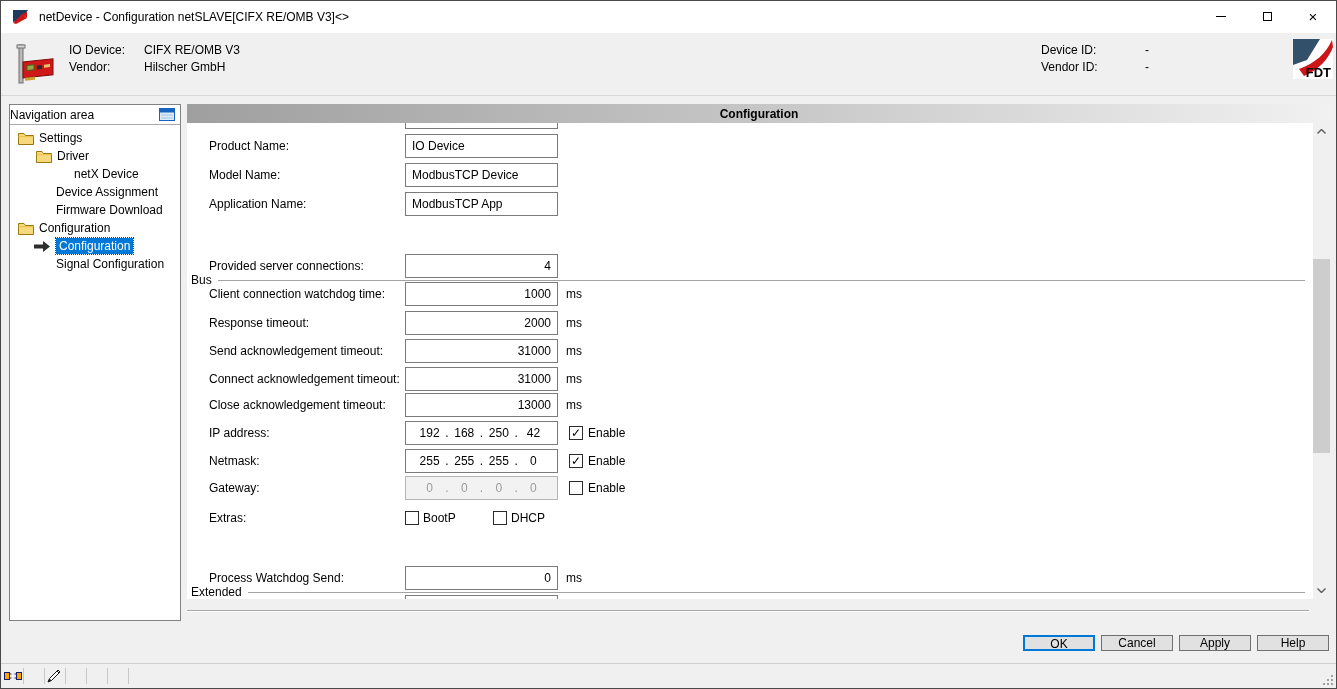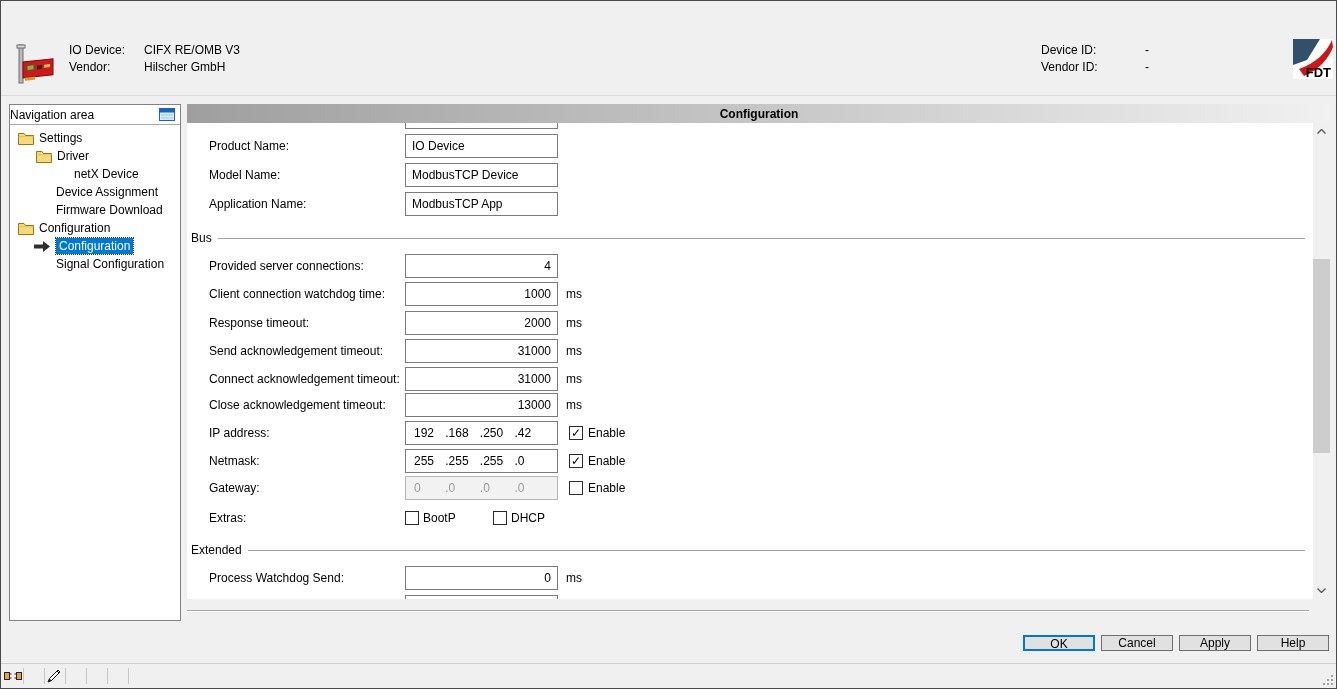--- a/index.html
+++ b/index.html
@@ -40,27 +40,27 @@
   .form { position:absolute; left:186px; top:122px; width:1126px; height:476px; background:#fff; overflow:hidden; }
   .frow { position:absolute; left:0; width:100%; height:24px; }
   .flabel { position:absolute; left:22px; line-height:24px; }
   .fbox { position:absolute; left:218px; top:0; width:153px; height:24px; border:1px solid #7b7b7b; background:#fff;
           font-family:"Liberation Sans", sans-serif; font-size:12px; color:#000; }
   input.fbox { padding:0 6px; outline:none; }
   input.fbox.num { text-align:right; }
   .unit { position:absolute; left:379px; line-height:24px; }
   .ipbox { position:absolute; left:218px; top:0; width:153px; height:24px; border:1px solid #7b7b7b; background:#fff;
            display:flex; align-items:center; padding:0 8px; }
-  .ipbox .oct { flex:1; }
+  .ipbox .oct { flex:1; text-align:center; }
   .ipbox .dot { flex:0 0 auto; }
   .ipbox.disabled { background:#f2f2f2; color:#9b9b9b; border-color:#b5b5b5; }
   .cb { position:absolute; width:14px; height:14px; border:1px solid #2b2b2b; background:#fff; top:5px;
         display:flex; align-items:center; justify-content:center; font-size:12px; line-height:12px; }
   .cblabel { position:absolute; line-height:24px; }
-  .group { position:absolute; left:4px; width:1114px; height:14px; display:flex; align-items:center; }
+  .group { position:absolute; left:4px; width:1114px; height:14px; display:flex; align-items:center;margin-top:42px; }
   .group .gtitle { flex:0 0 auto; padding-right:6px; }
   .group .gline { flex:1 1 auto; border-top:1px solid #a3a3a3; height:0; }
   .partialbox { position:absolute; left:218px; width:153px; height:22px; border:1px solid #7b7b7b; background:#fff; }
   
   .vscroll { position:absolute; left:1312px; top:122px; width:17px; height:476px; background:#f0f0f0; }
   .sb-btn { position:absolute; left:0; width:17px; height:17px; display:flex; align-items:center; justify-content:center; }
   .sb-up { top:0; } .sb-down { bottom:0; }
   .sb-thumb { position:absolute; left:0; top:136px; width:17px; height:194px; background:#cdcdcd; }
   
   .btn-sep { position:absolute; left:186px; top:609px; width:1122px; height:2px; border-top:1px solid #a7a7a7; border-bottom:1px solid #ffffff; }
@@ -70,20 +70,39 @@
   
   .statusbar { position:absolute; left:0; top:662px; width:1335px; height:25px; background:#f0f0f0; border-top:1px solid #cfcfcf; }
   .scell-sep { position:absolute; top:4px; height:16px; width:1px; background:#c8c8c8; }
   .grip { position:absolute; right:2px; bottom:2px; }
 </style>
 </head>
 <body>
 
 <div class="window">
 
+  <div class="titlebar">
+    <svg class="app-icon" viewBox="0 0 20 20">
+      <polygon points="2,3 17,3 10,13 2,15" fill="#1d3a5f"></polygon>
+      <polygon points="2,16 11,7 16,11 5,17" fill="#cc1719"></polygon>
+      <polygon points="11,7 16,5 16,11" fill="#cc1719"></polygon>
+    </svg>
+    <span class="title-text">netDevice - Configuration netSLAVE[CIFX RE/OMB V3]&lt;&gt;</span>
+    <div class="winbtns">
+      <div class="winbtn">
+          <div class="min-glyph"></div>
+        </div>
+      <div class="winbtn">
+          <div class="max-glyph"></div>
+        </div>
+      <div class="winbtn">
+          <span class="close-glyph">×</span>
+        </div>
+    </div>
+  </div>
 
   <div class="header">
     <svg class="device-icon" width="42" height="46" viewBox="0 0 42 46">
       <rect x="6" y="4" width="4" height="38" fill="#b9b9b9" stroke="#6e6e6e" stroke-width="1"></rect>
       <rect x="4" y="4" width="8" height="3" fill="#d9d9d9" stroke="#6e6e6e" stroke-width="1"></rect>
       <g transform="skewY(-6)">
         <rect x="10" y="22" width="30" height="16" fill="#d01818" stroke="#7c0d0d" stroke-width="1"></rect>
         <rect x="14" y="26" width="7" height="5" fill="#8fae44" stroke="#4c5f1d" stroke-width="1"></rect>
         <rect x="24" y="27" width="5" height="4" fill="#2b2b2b"></rect>
         <rect x="31" y="27" width="6" height="3" fill="#e8c36a"></rect>

